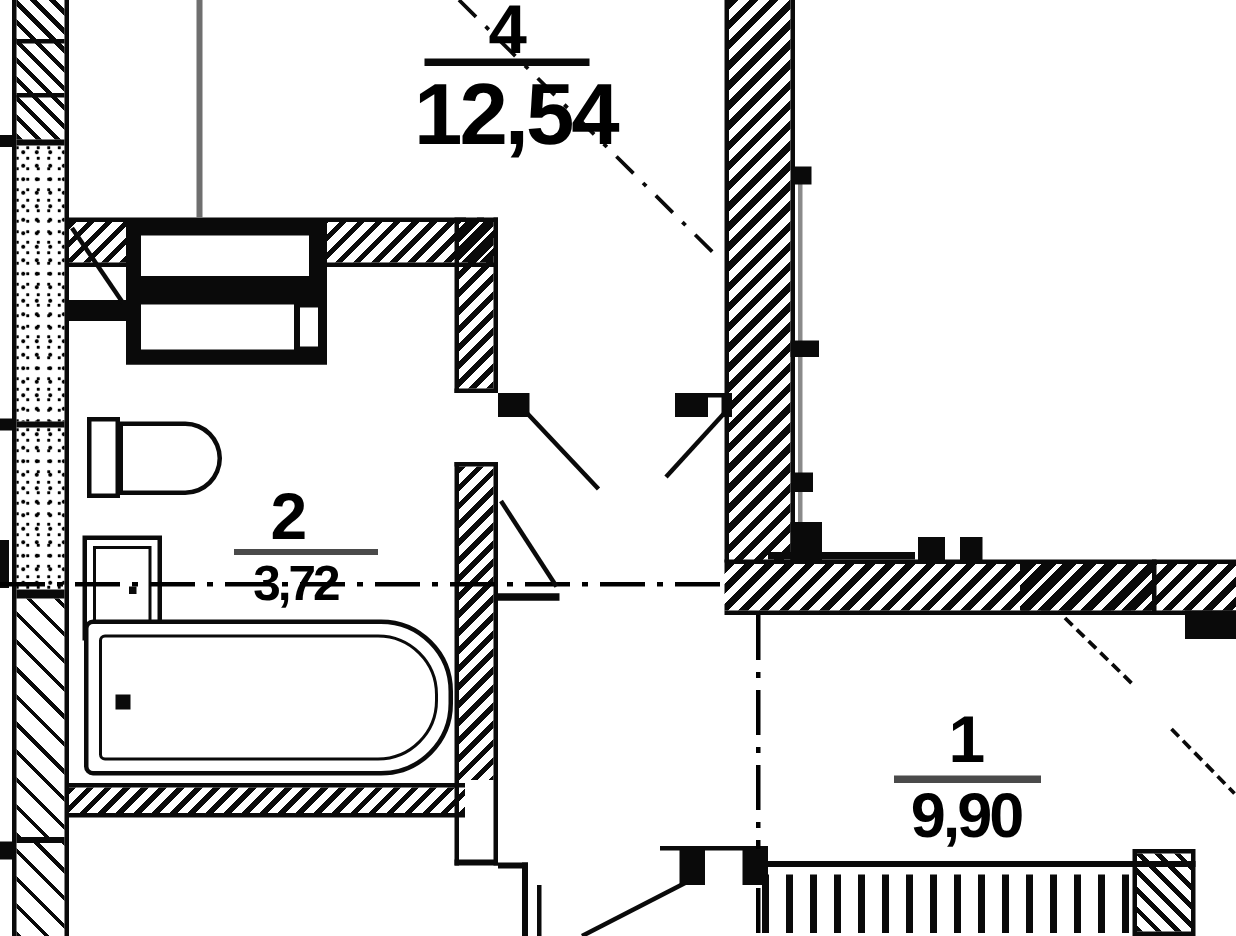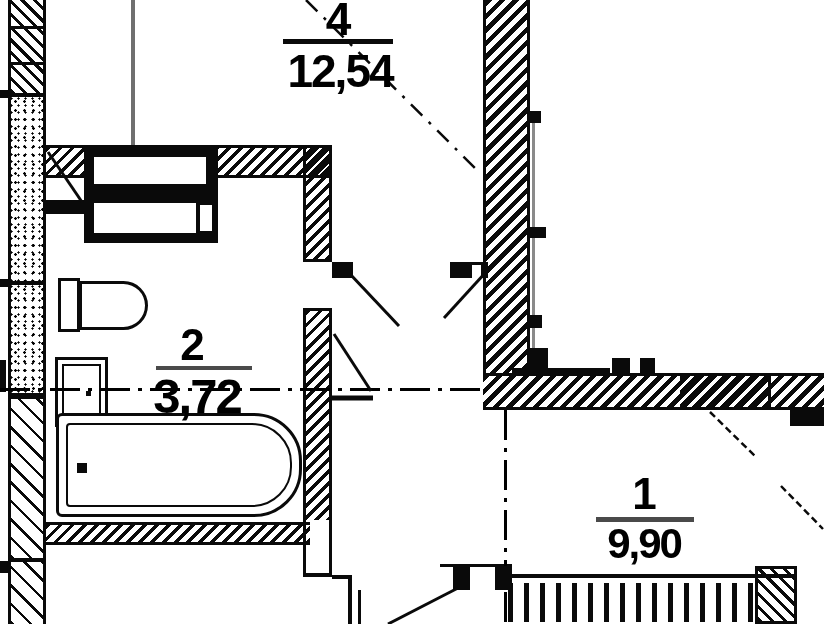--- a/index.html
+++ b/index.html
@@ -127,23 +127,23 @@
     <line x1="486" y1="272" x2="444" y2="318" stroke="#0a0a0a" stroke-width="3"></line>
     <line x1="334" y1="334" x2="371" y2="391" stroke="#0a0a0a" stroke-width="3"></line>
     <line x1="330" y1="398" x2="373" y2="398" stroke="#0a0a0a" stroke-width="5"></line>
     <line x1="458" y1="588" x2="388" y2="624" stroke="#0a0a0a" stroke-width="3"></line>
     <line x1="710" y1="412" x2="757" y2="458" stroke="#0a0a0a" stroke-width="2.5" stroke-dasharray="7 4"></line>
     <line x1="781" y1="486" x2="823" y2="529" stroke="#0a0a0a" stroke-width="2.5" stroke-dasharray="7 4"></line>
   </svg>
 
   <div class="lbl-num" style="left:318px;top:-4px;width:40px;font-size:46px;">4</div>
   <div class="abs blk" style="left:283px;top:39px;width:110px;height:5px;"></div>
-  <div class="lbl-area" style="left:276px;top:48px;width:128px;font-size:46px;">12,54</div>
+  <div class="lbl-area" style="left:276px;top:48px;width:128px;font-size:58px;">12,54</div>
 
   <div class="lbl-num" style="left:162px;top:323px;width:60px;font-size:44px;">2</div>
   <div class="abs" style="left:156px;top:366px;width:96px;height:4px;background:#4a4a4a;"></div>
-  <div class="lbl-area" style="left:142px;top:372px;width:110px;font-size:49px;">3,72</div>
+  <div class="lbl-area" style="left:142px;top:372px;width:110px;font-size:33px;">3,72</div>
 
   <div class="lbl-num" style="left:614px;top:472px;width:60px;font-size:44px;">1</div>
   <div class="abs" style="left:596px;top:517px;width:98px;height:5px;background:#4a4a4a;"></div>
   <div class="lbl-area" style="left:590px;top:523px;width:108px;font-size:42px;">9,90</div>
 
 </div>
 
 </body></html>

